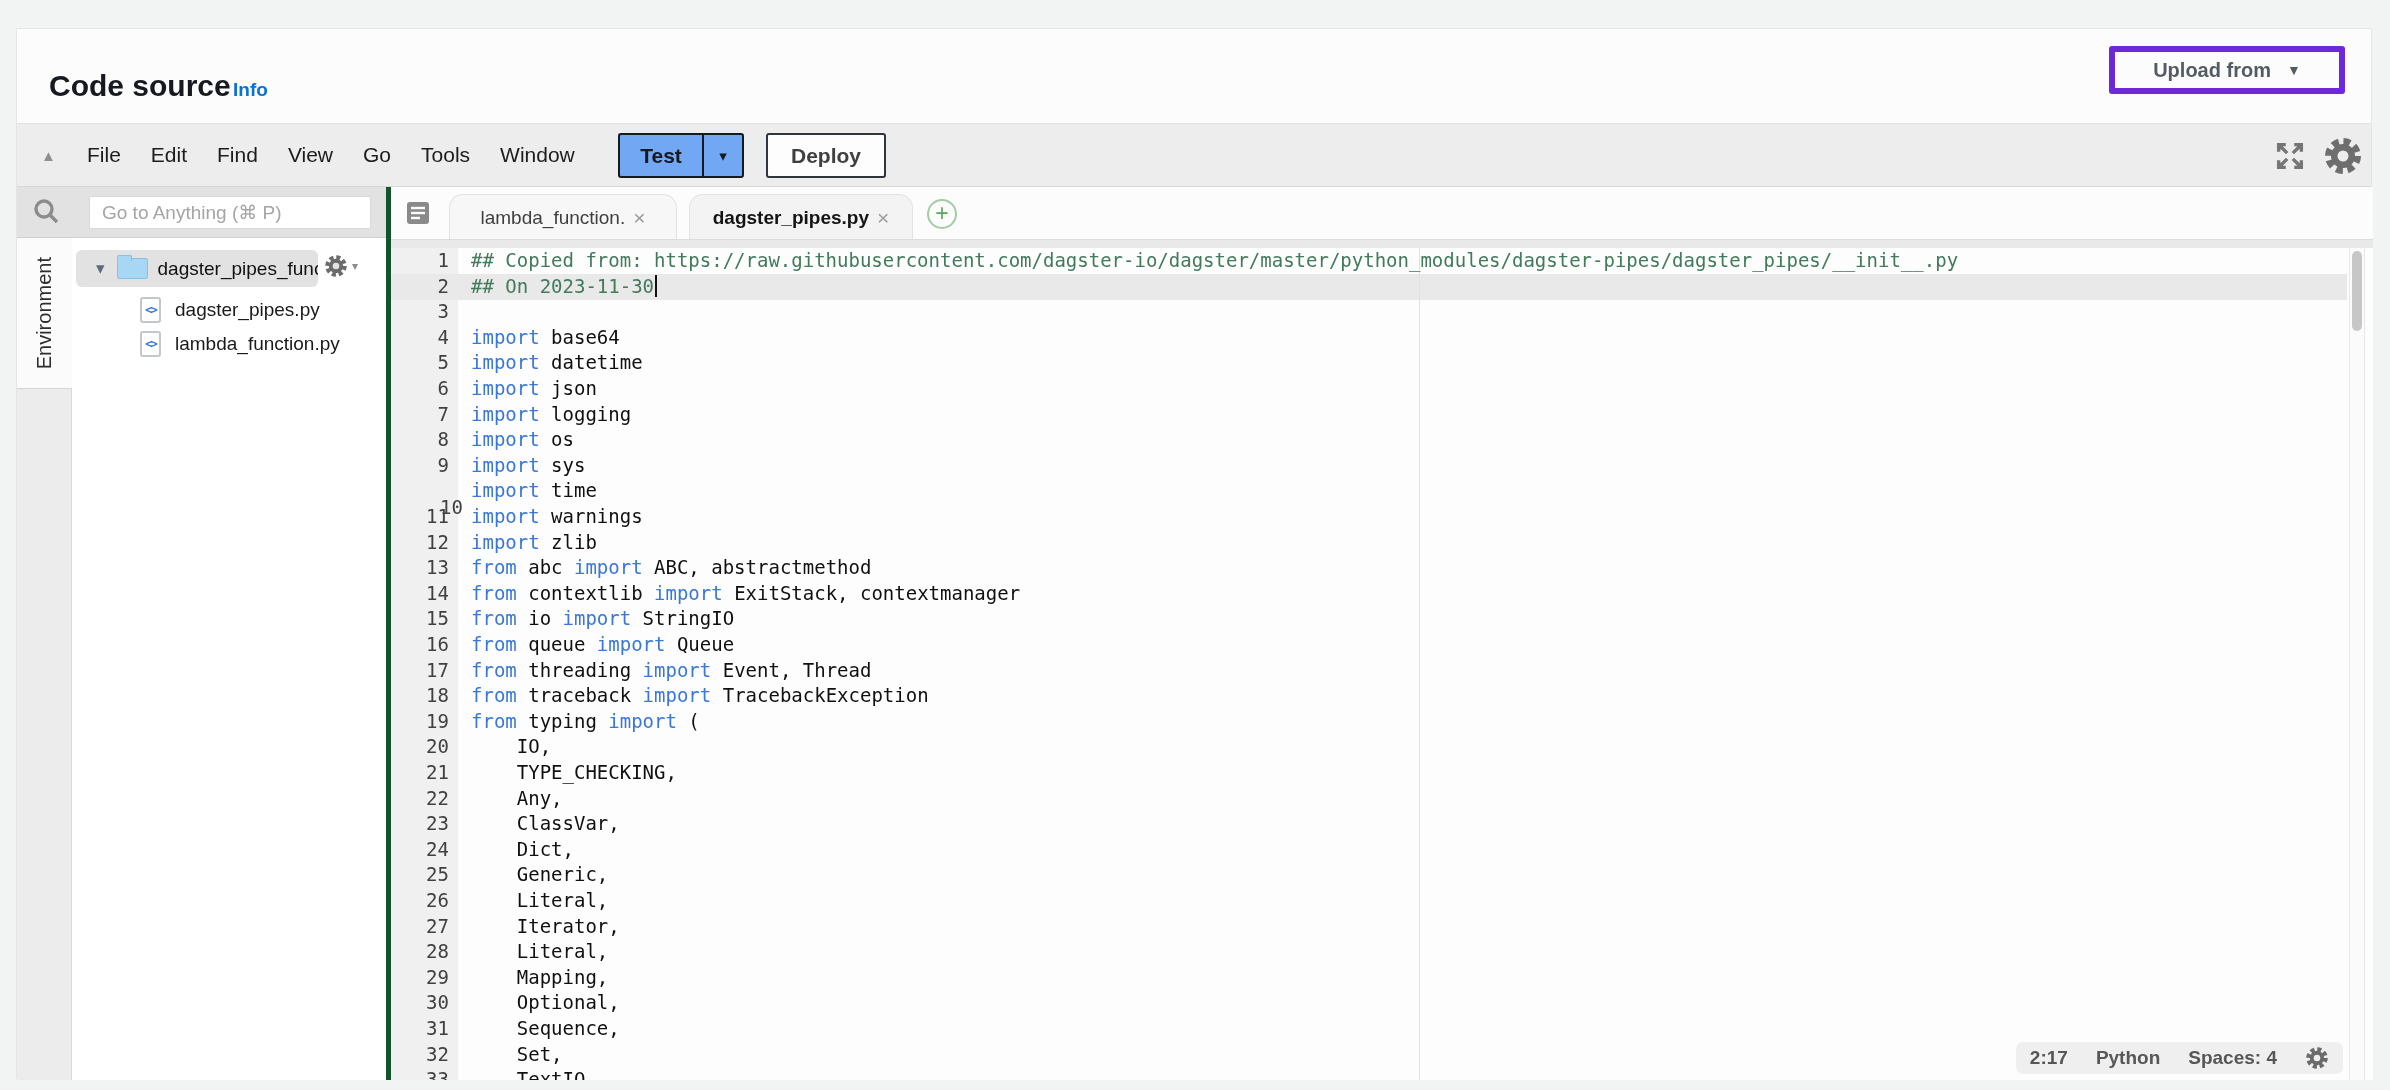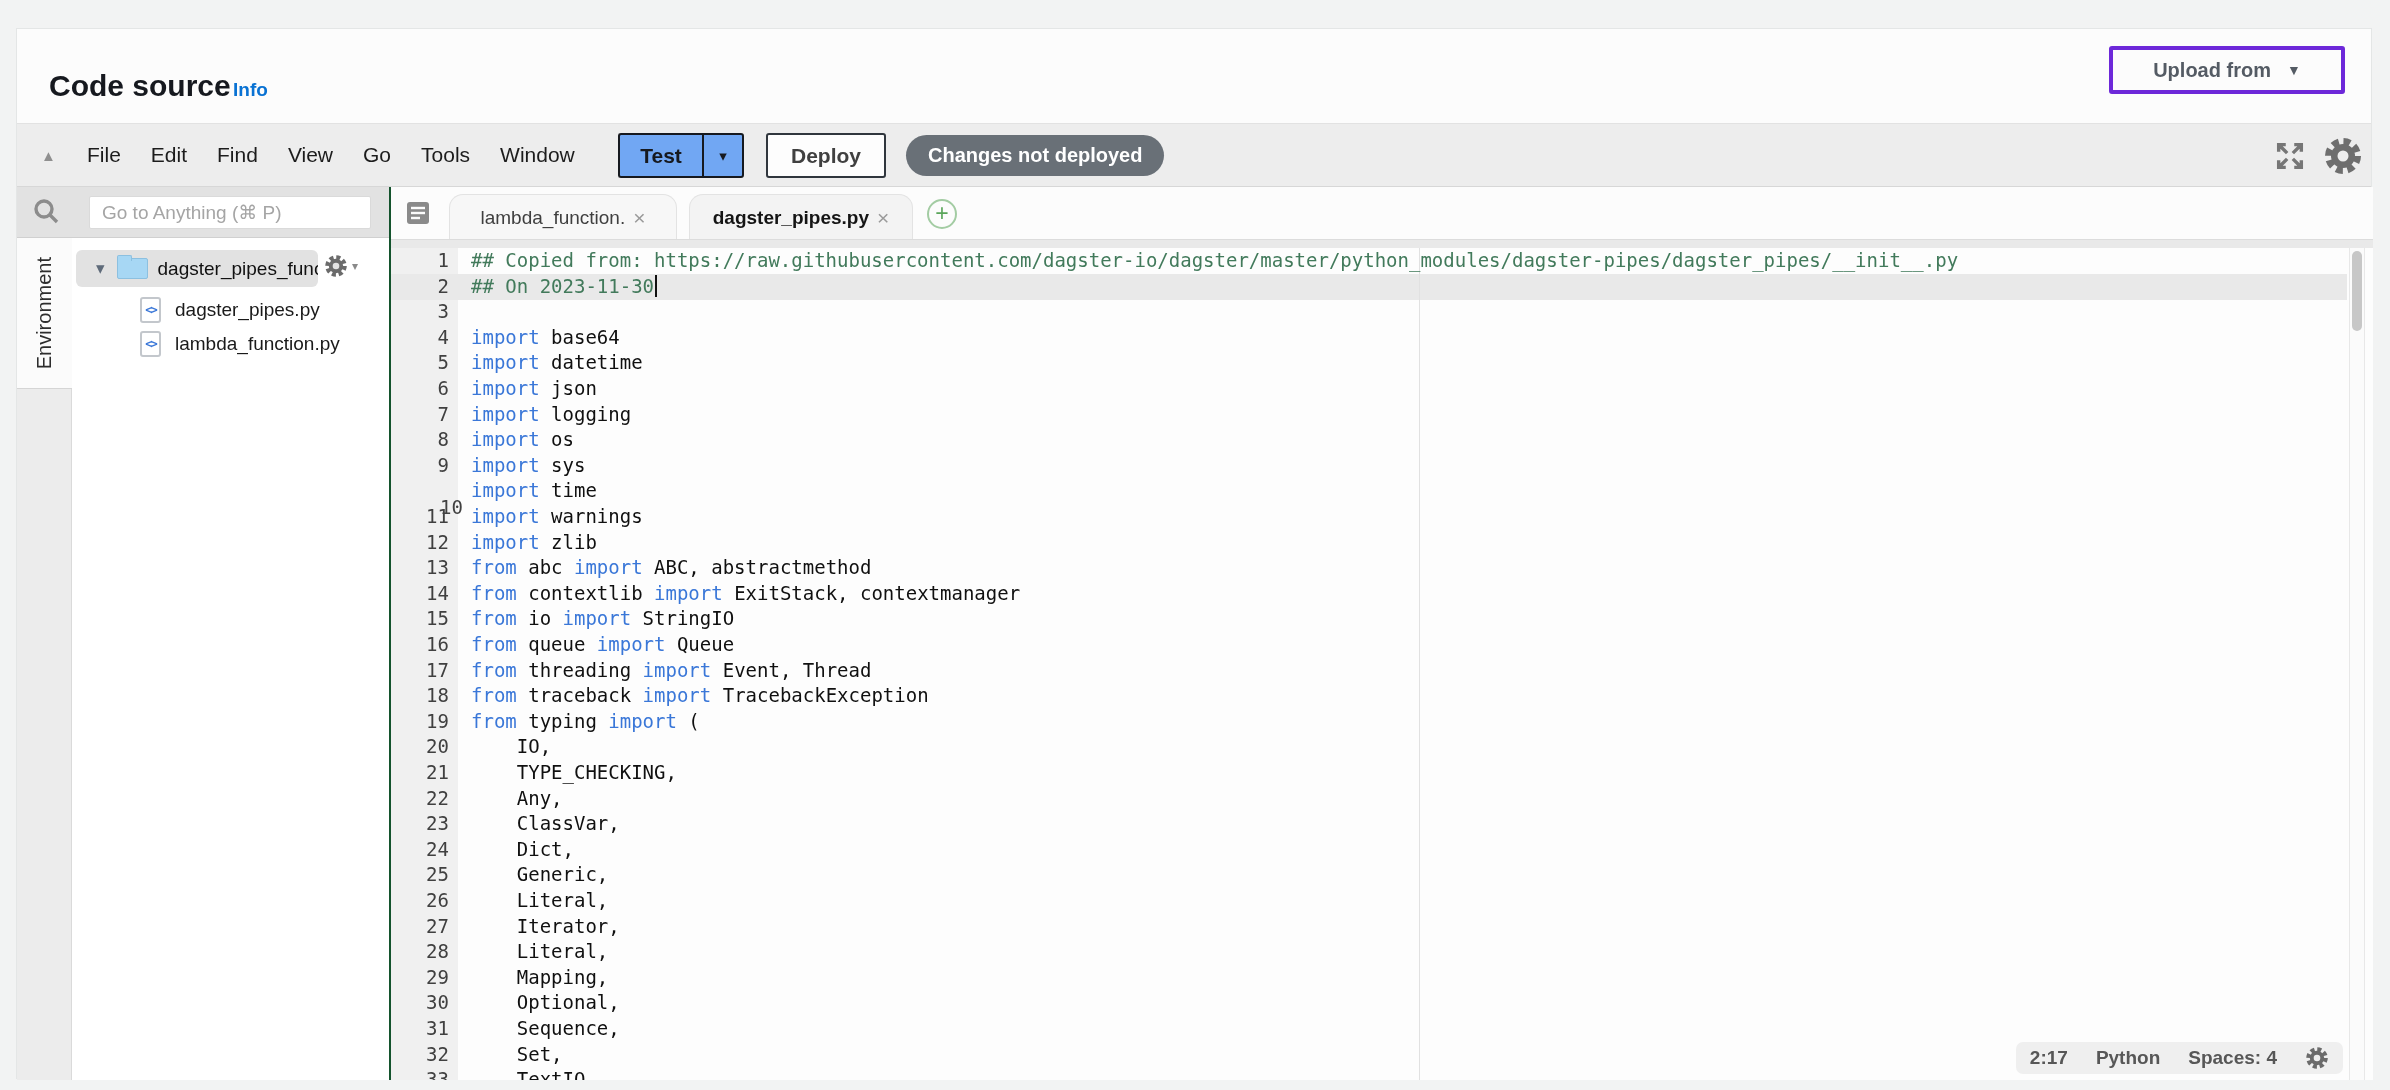--- a/index.html
+++ b/index.html
@@ -7,21 +7,21 @@
   #root { position:relative; width:2390px; height:1090px; background:#f2f3f3;
           font-family:"Liberation Sans", sans-serif; overflow:hidden; }
   .panel { position:absolute; left:16px; top:28px; width:2356px; height:1051px;
            background:#fcfcfc; border:1px solid #e4e6e6; }
 
   
   .header { position:absolute; left:0; top:0; width:100%; height:94px; background:#fcfcfc; }
   .page-title { position:absolute; left:32px; top:40px; font-size:30px; font-weight:bold; color:#16191f; }
   .info-link { position:absolute; left:216px; top:50px; font-size:19px; font-weight:bold; color:#0972d3; cursor:pointer; }
   .upload-btn { position:absolute; left:2092px; top:17px; width:236px; height:48px;
-                border:4px solid #6d28d9; border-radius:3px; background:#fcfcfc;
+                border:6px solid #6d28d9; border-radius:3px; background:#fcfcfc;
                 font-size:20px; font-weight:bold; color:#545b64;
                 display:flex; align-items:center; justify-content:center; gap:16px; cursor:pointer;
                 font-family:"Liberation Sans", sans-serif; }
   .upload-btn .caret { font-size:14px; }
 
   
   .menubar { position:absolute; left:0; top:94px; width:100%; height:64px; background:#ededed;
              border-top:1px solid #e2e2e2; border-bottom:1px solid #d7d7d7; }
   .collapse-tri { position:absolute; left:24px; top:50%; transform:translateY(-50%);
                   color:#8f8f8f; font-size:15px; cursor:pointer; }
@@ -36,21 +36,21 @@
                 display:flex; align-items:center; justify-content:center; }
   .deploy-btn { position:absolute; left:749px; top:9px; width:120px; height:45px; background:#fdfdfd;
                 border:2px solid #30363d; border-radius:3px; font-size:21px; font-weight:bold; color:#404040;
                 cursor:pointer; font-family:"Liberation Sans", sans-serif; }
   .badge { position:absolute; left:889px; top:11px; height:41px; border-radius:21px; background:#697077;
            color:#ffffff; font-size:20px; font-weight:bold; display:flex; align-items:center; padding:0 22px; }
   .icon-btn { position:absolute; cursor:pointer; }
 
   
   .sidebar { position:absolute; left:0; top:158px; width:374px; height:893px; background:#ffffff;
-             border-right:2px solid #14532d; }
+             border-right:5px solid #14532d; }
   .searchrow { position:absolute; left:0; top:0; width:100%; height:51px; background:#e2e2e2;
                border-bottom:1px solid #d0d0d0; }
   .search-icon { position:absolute; left:14px; top:10px; }
   .goto-input { position:absolute; left:72px; top:9px; width:282px; height:33px; border:1px solid #dadada;
                 border-radius:2px; background:#ffffff; font-size:19px; color:#333; padding:0 12px;
                 font-family:"Liberation Sans", sans-serif; }
   .goto-input::placeholder { color:#a5a5a5; }
   .leftstrip { position:absolute; left:0; top:51px; width:55px; bottom:0; background:#ececec;
                border-right:1px solid #dadada; }
   .env-tab { position:absolute; left:0; top:0; width:55px; height:151px; background:#fbfbfb;
@@ -141,21 +141,20 @@
           <span class="menu-item">Window</span>
         </div>
 
       <div class="test-split">
         <button class="test-main">Test</button>
         <button class="test-caret">
           <span>▾</span>
         </button>
       </div>
       <button class="deploy-btn">Deploy</button>
-      <span class="badge">Changes not deployed</span>
 
       <span class="icon-btn" style="left:2256px; top:15px;">
         <svg width="34" height="34" viewBox="0 0 24 24" fill="none" stroke="#767676" stroke-width="2.4">
           <path d="M4 9 V4 h5 M4.6 4.6 l5.4 5.4"></path>
           <path d="M20 9 V4 h-5 M19.4 4.6 l-5.4 5.4"></path>
           <path d="M4 15 v5 h5 M4.6 19.4 l5.4 -5.4"></path>
           <path d="M20 15 v5 h-5 M19.4 19.4 l-5.4 -5.4"></path>
         </svg>
       </span>
       <span class="icon-btn" style="left:2306px; top:12px;">

